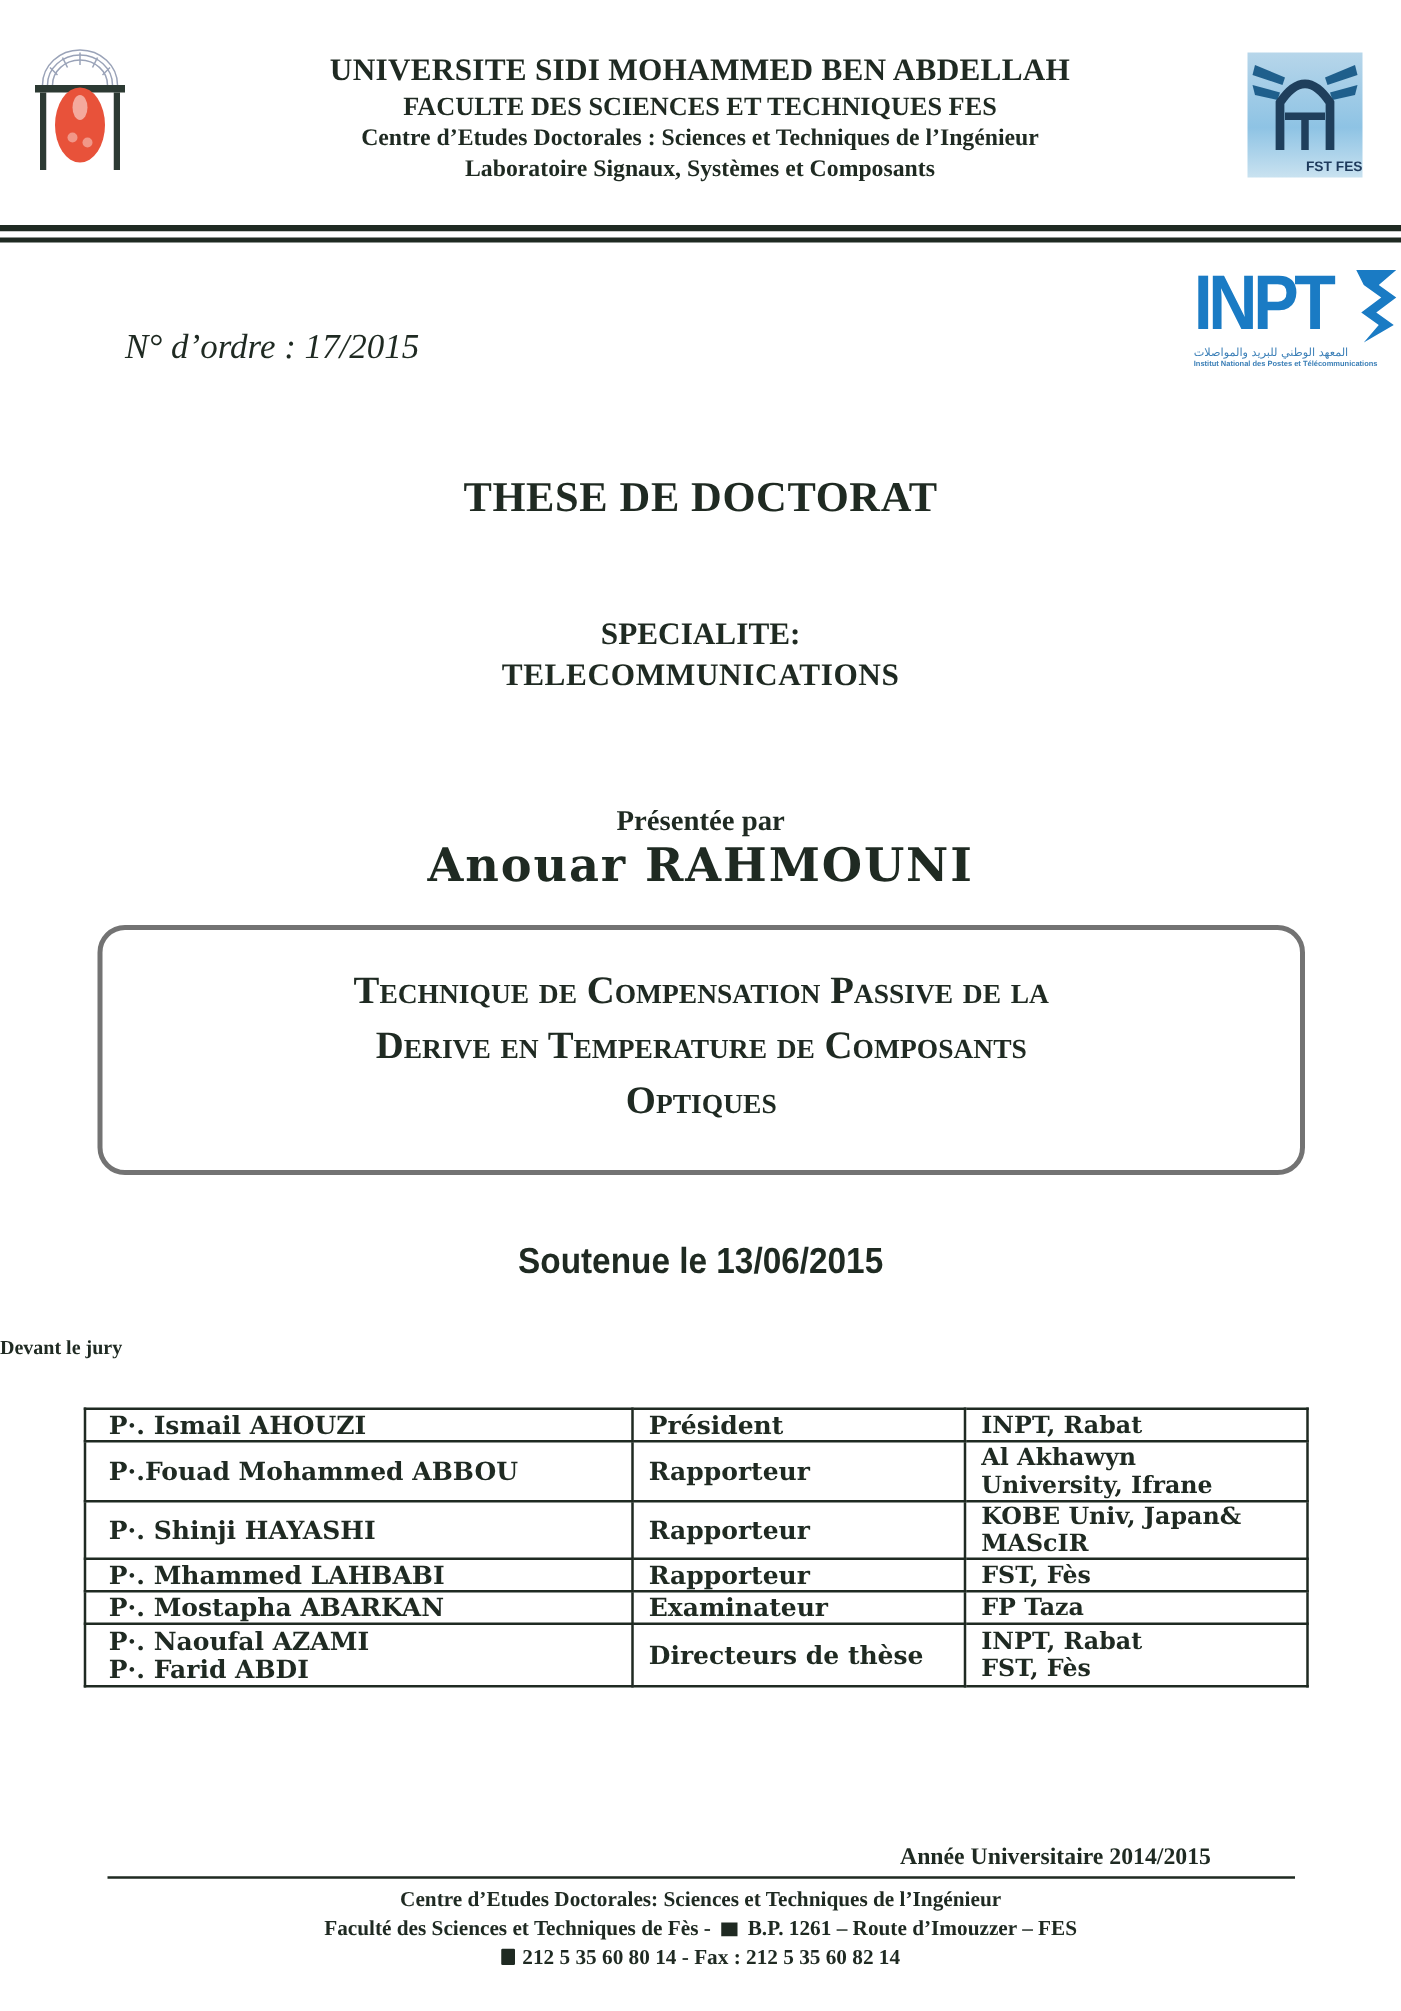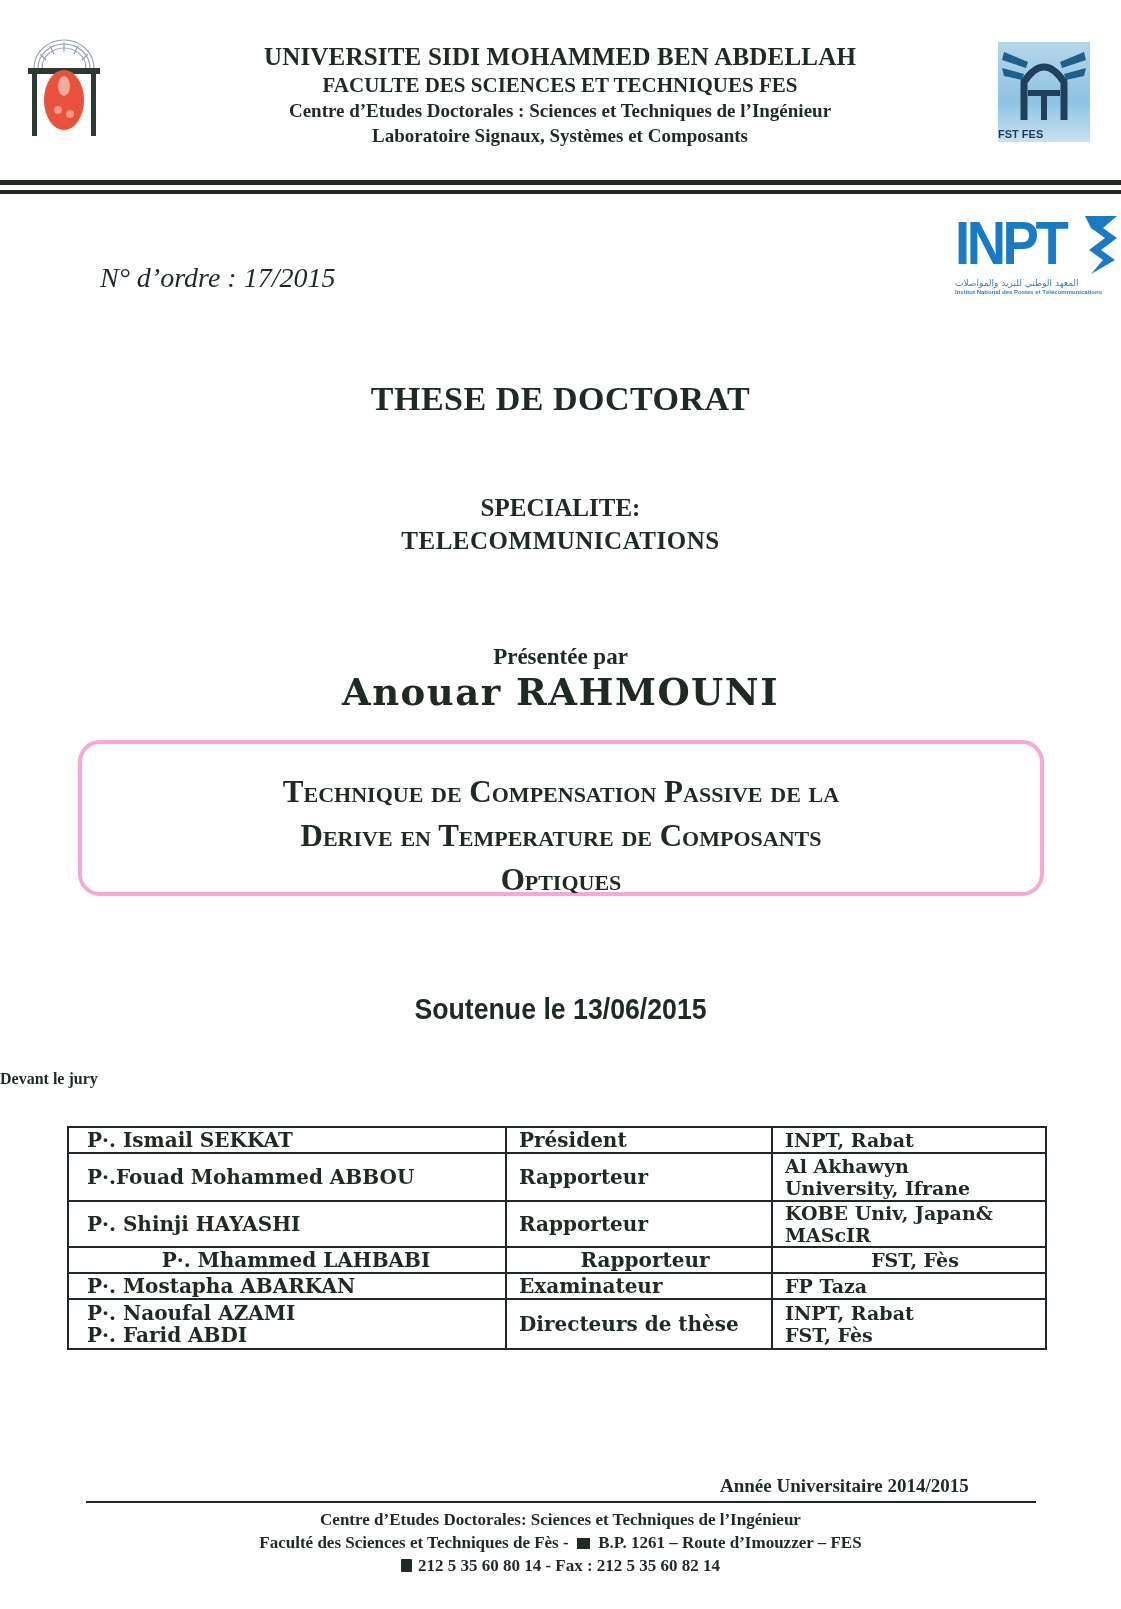--- a/index.html
+++ b/index.html
@@ -9,36 +9,36 @@
   .hdr-lines { position: absolute; left: 220px; width: 680px; top: 42px; text-align: center; }
   .hdr-l1 { font-size: 25px; font-weight: bold; line-height: 30px; letter-spacing: 0.2px; }
   .hdr-l2 { font-size: 21px; font-weight: bold; line-height: 26px; }
   .hdr-l3 { font-size: 19px; font-weight: bold; line-height: 25px; }
   .hdr-l4 { font-size: 19px; font-weight: bold; line-height: 25px; }
   .rule-thick { position: absolute; left: 0; width: 1121px; height: 5px; background: #1f2a22; }
 
   
   .usmba { position: absolute; left: 24px; top: 38px; width: 80px; height: 105px; }
   .fst { position: absolute; left: 998px; top: 42px; width: 92px; height: 100px; background: linear-gradient(180deg, #b7d6ea 0%, #8ec3e4 60%, #c9e2f0 100%); }
-  .fst-lbl { position: absolute; bottom: 2px; left: 0; right: 0; text-align: left; font-size: 11px; font-weight: bold; color: #1e3a5c; font-family: "Liberation Sans", sans-serif; }
+  .fst-lbl { position: absolute; bottom: 2px; left: 0; right: 0; text-align: right; font-size: 11px; font-weight: bold; color: #1e3a5c; font-family: "Liberation Sans", sans-serif; }
 
   .inpt { position: absolute; left: 955px; top: 208px; width: 166px; height: 90px; }
   .inpt-word { position: absolute; left: 0; top: 0; font-family: "Liberation Sans", sans-serif; font-weight: bold; font-size: 62px; color: #1a7bc4; letter-spacing: -4px; line-height: 70px; transform: scaleX(0.88); transform-origin: left; }
   .inpt-sub { position: absolute; left: 0; top: 70px; font-size: 9px; color: #3b7fb7; font-family: "DejaVu Sans", sans-serif; white-space: nowrap; }
   .inpt-sub2 { position: absolute; left: 0; top: 81px; font-size: 6px; color: #3b7fb7; font-family: "Liberation Sans", sans-serif; white-space: nowrap; font-weight: bold; }
 
   .ordre { position: absolute; left: 100px; top: 262px; font-style: italic; font-size: 28px; }
 
   .these { position: absolute; left: 0; width: 1121px; top: 380px; text-align: center; font-size: 34px; font-weight: bold; letter-spacing: 0.5px; }
   .spec1 { position: absolute; left: 0; width: 1121px; top: 494px; text-align: center; font-size: 25px; font-weight: bold; }
   .spec2 { position: absolute; left: 0; width: 1121px; top: 527px; text-align: center; font-size: 25px; font-weight: bold; letter-spacing: 0.5px; }
   .pres { position: absolute; left: 0; width: 1121px; top: 644px; text-align: center; font-size: 23px; font-weight: bold; }
   .author { position: absolute; left: 0; width: 1121px; top: 670px; text-align: center; font-size: 37px; font-weight: bold; letter-spacing: 1.5px; font-family: "DejaVu Serif", serif; }
 
-  .title-box { position: absolute; left: 78px; top: 740px; width: 966px; height: 156px; border: 4px solid #f9a8d4; border-radius: 22px; box-sizing: border-box; }
+  .title-box { position: absolute; left: 78px; top: 740px; width: 966px; height: 200px; border: 4px solid #737373; border-radius: 22px; box-sizing: border-box; }
   .title-text { position: absolute; left: 0; right: 0; top: 26px; text-align: center; font-size: 31px; font-weight: bold; line-height: 44px; font-variant: small-caps; }
 
   .soutenue { position: absolute; left: 0; width: 1121px; top: 993px; text-align: center; font-size: 29px; font-weight: bold; font-family: "Liberation Sans", sans-serif; transform: scaleX(0.92); }
   .jury-h { position: absolute; left: 0; width: 1121px; top: 1070px; font-size: 16px; font-weight: bold; }
 
   table.jury { position: absolute; left: 67px; top: 1126px; width: 980px; border-collapse: collapse; font-family: "DejaVu Serif", serif; font-weight: bold; }
   table.jury td { border: 2px solid #1f2a22; padding: 0 0 0 12px; font-size: 20px; line-height: 22px; vertical-align: middle; }
   table.jury td.c1 { width: 418px; padding-left: 18px; }
   table.jury td.c2 { width: 252px; }
   table.jury td.c3 { font-size: 19px; line-height: 22px; }
@@ -127,21 +127,21 @@
   </div>
 </div>
 
 <div class="soutenue">Soutenue le 13/06/2015</div>
 <div class="jury-h">Devant le jury</div>
 
 <table class="jury">
   <tbody>
       <tr style="height:26px;">
     <td class="c1">
-          <span class="ln">P·. Ismail SEKKAT</span>
+          <span class="ln">P·. Ismail AHOUZI</span>
         </td>
     <td class="c2">Président</td>
     <td class="c3">
           <span class="ln">INPT, Rabat</span>
         </td>
   </tr>
   <tr style="height:48px;">
     <td class="c1">
           <span class="ln">P·.Fouad Mohammed  ABBOU</span>
         </td>
@@ -154,21 +154,21 @@
   <tr style="height:34px;">
     <td class="c1">
           <span class="ln">P·. Shinji HAYASHI</span>
         </td>
     <td class="c2">Rapporteur</td>
     <td class="c3">
           <span class="ln">KOBE Univ, Japan&amp;</span>
           <span class="ln">MAScIR</span>
         </td>
   </tr>
-  <tr style="height:26px;text-align:center;">
+  <tr style="height:26px;">
     <td class="c1">
           <span class="ln">P·. Mhammed LAHBABI</span>
         </td>
     <td class="c2">Rapporteur</td>
     <td class="c3">
           <span class="ln">FST, Fès</span>
         </td>
   </tr>
   <tr style="height:26px;">
     <td class="c1">

